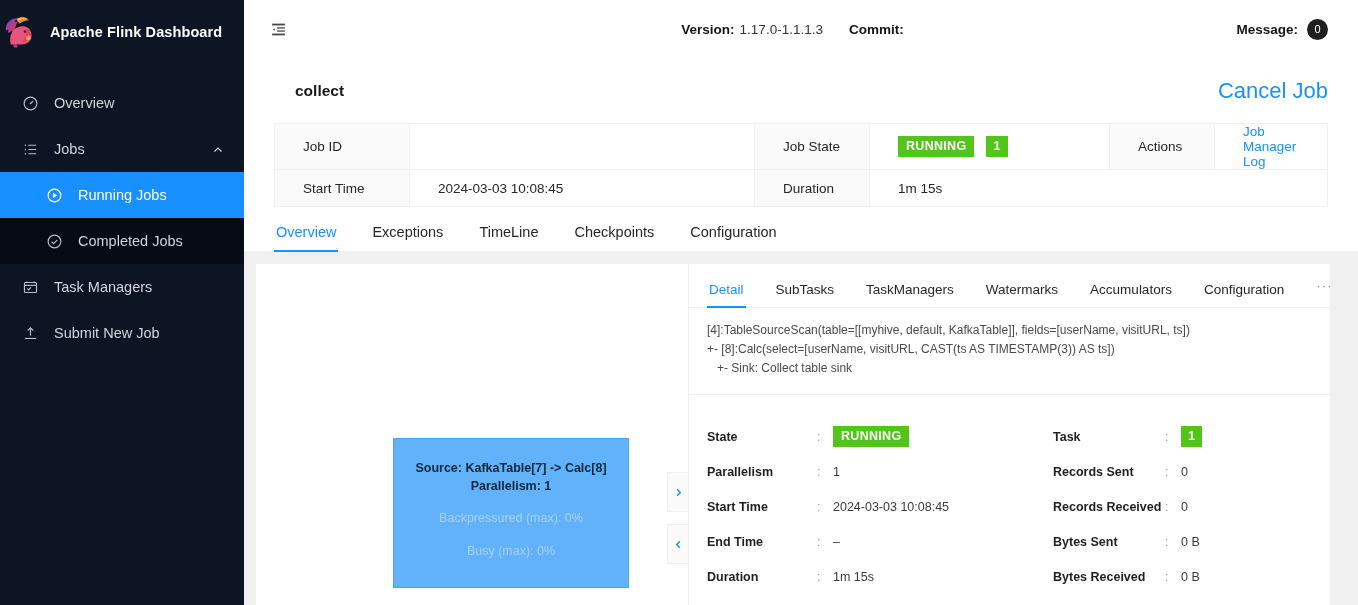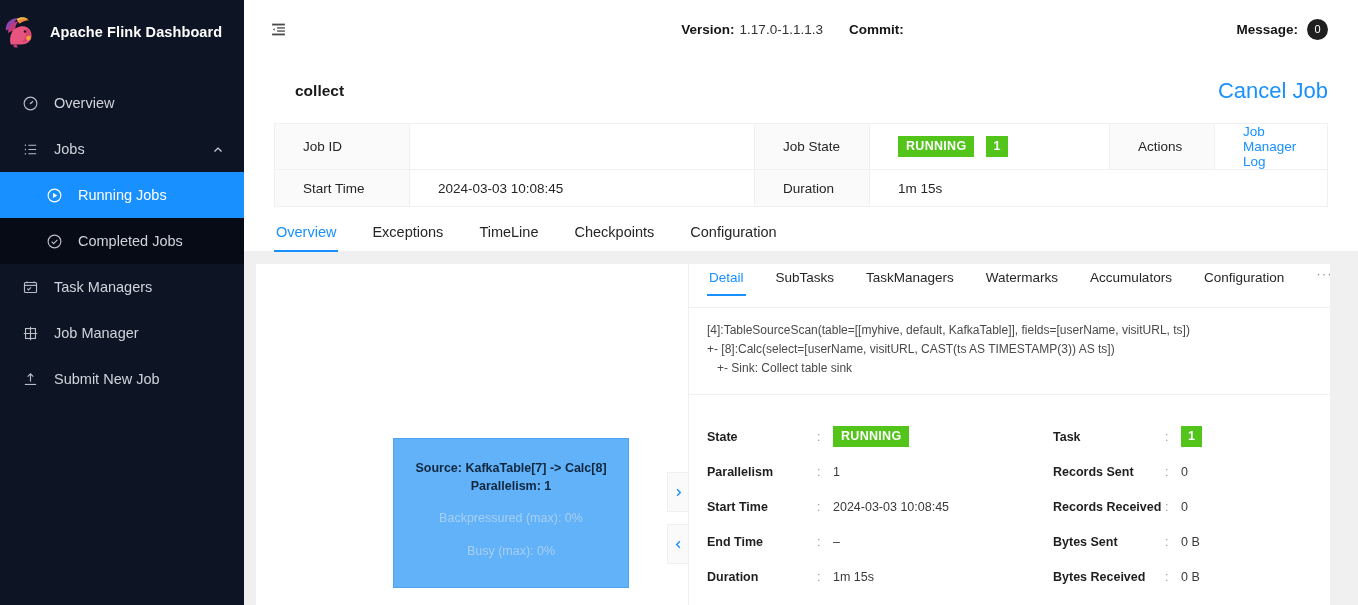--- a/index.html
+++ b/index.html
@@ -206,21 +206,21 @@
     color: #1890ff; cursor: pointer; font-size: 14px;
     margin-bottom: 12px;
   }
   .detail-pane {
     flex: 1 1 auto; border-left: 1px solid #f0f0f0;
     display: flex; flex-direction: column;
     min-width: 0; overflow: hidden;
   }
   .dtabs {
     display: flex; align-items: flex-end;
-    height: 44px; padding: 12px 18px;
+    height: 44px; padding: 0 18px;
     border-bottom: 1px solid #f0f0f0;
     flex: 0 0 44px;
   }
   .dtab {
     font-size: 13.5px; color: #262626;
     padding: 0 2px 10px 2px; margin-right: 28px;
     cursor: pointer; position: relative; white-space: nowrap;
   }
   .dtab.active { color: #1890ff; }
   .dtab.active::after {
@@ -329,30 +329,20 @@
           <svg width="17" height="17" viewBox="0 0 24 24" fill="none" stroke="currentColor" stroke-width="1.6">
             <rect x="3.5" y="5" width="17" height="14" rx="1.5"></rect>
             <path d="M3.5 9h17"></path>
               <path d="M7.5 13.5l1.8 1.8 3.4-3.4"></path>
             <path d="M7 3.5v2.5M17 3.5v2.5"></path>
           </svg>
         </span>
         <span class="nav-label">Task Managers</span>
       </div>
 
-      <div class="nav-item">
-        <span class="ico">
-          <svg width="17" height="17" viewBox="0 0 24 24" fill="none" stroke="currentColor" stroke-width="1.6">
-            <rect x="5" y="5" width="14" height="14"></rect>
-            <path d="M12 5v14M5 12h14"></path>
-            <path d="M12 2.5v2.5M12 19v2.5M2.5 12h2.5M19 12h2.5"></path>
-          </svg>
-        </span>
-        <span class="nav-label">Job Manager</span>
-      </div>
 
       <div class="nav-item">
         <span class="ico">
           <svg width="17" height="17" viewBox="0 0 24 24" fill="none" stroke="currentColor" stroke-width="1.6">
             <path d="M12 15V4"></path>
               <path d="M8 8l4-4 4 4"></path>
               <path d="M4 19h16"></path>
           </svg>
         </span>
         <span class="nav-label">Submit New Job</span>

